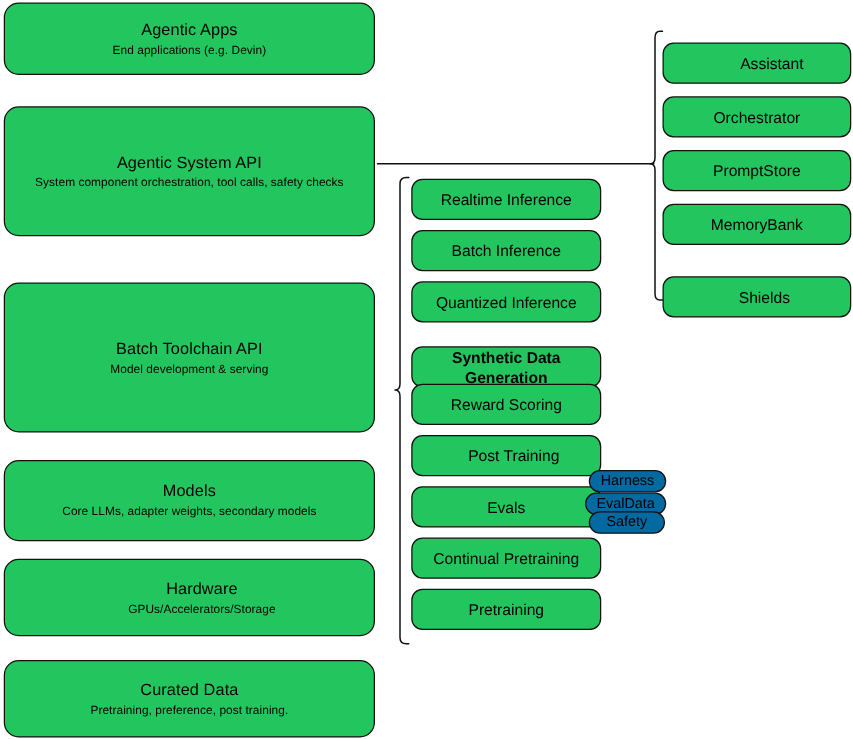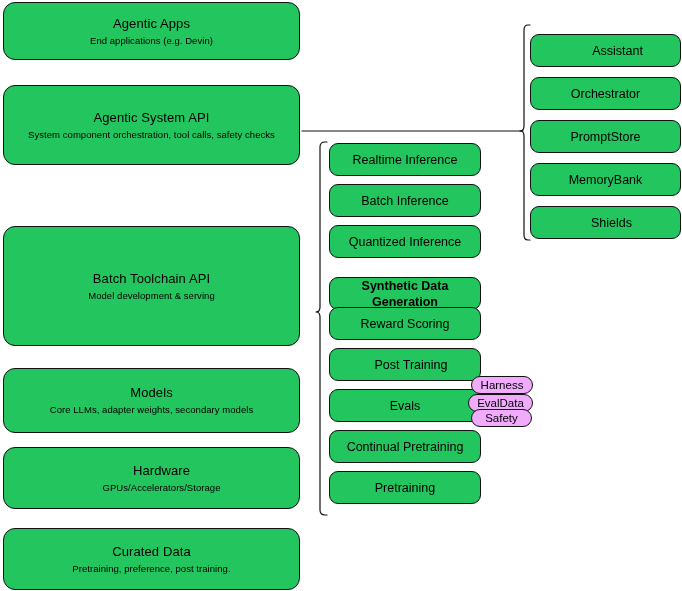--- a/index.html
+++ b/index.html
@@ -57,21 +57,21 @@
     font-size: 12.5px;
     line-height: 16px;
   }
   .cap-mid { left: 329px; width: 152px; }
   .cap-right { left: 530px; width: 151px; }
   
   .tag {
     position: absolute;
     box-sizing: border-box;
     border: 1.2px solid #111111;
-    background: #f0abfc;
+    background: #0369a1;
     border-radius: 999px;
     height: 18px;
     display: flex;
     align-items: center;
     justify-content: center;
     font-size: 11.5px;
     line-height: 14px;
     white-space: nowrap;
   }
   svg.connectors {
@@ -101,21 +101,21 @@
     <path d="M 530 25 L 528 25 Q 524 25 524 30 L 524 126 Q 524 131 520 131 Q 524 131 524 136 L 524 235 Q 524 240 528 240 L 530 240"></path>
 
     <path d="M 327 142 L 325 142 Q 320 142 320 147 L 320 307 Q 320 312 316 312 Q 320 312 320 317 L 320 510 Q 320 515 325 515 L 327 515"></path>
   </svg>
 
   <div class="node layer" style="top:2px; height:58px;">
     <div class="title">Agentic Apps</div>
     <div class="subtitle">End applications (e.g. Devin)</div>
   </div>
 
-  <div class="node layer" style="top:85px; height:80px;">
+  <div class="node layer" style="top:85px; height:104px;">
     <div class="title">Agentic System API</div>
     <div class="subtitle">System component orchestration, tool calls, safety checks</div>
   </div>
 
   <div class="node layer" style="top:226px; height:120px;">
     <div class="title">Batch Toolchain API</div>
     <div class="subtitle">Model development &amp; serving</div>
   </div>
 
   <div class="node layer" style="top:368px; height:65px;">
@@ -176,17 +176,17 @@
     </div>
   <div class="node cap cap-right" style="top:120px;">
       <span>PromptStore</span>
     </div>
   <div class="node cap cap-right" style="top:77px;">
       <span>Orchestrator</span>
     </div>
   <div class="node cap cap-right" style="top:163px;">
       <span>MemoryBank</span>
     </div>
-  <div class="node cap cap-right" style="top:206px;padding-left:12px;">
+  <div class="node cap cap-right" style="top:221px;padding-left:12px;">
       <span>Shields</span>
     </div>
 
 </div>
 
 </body></html>

